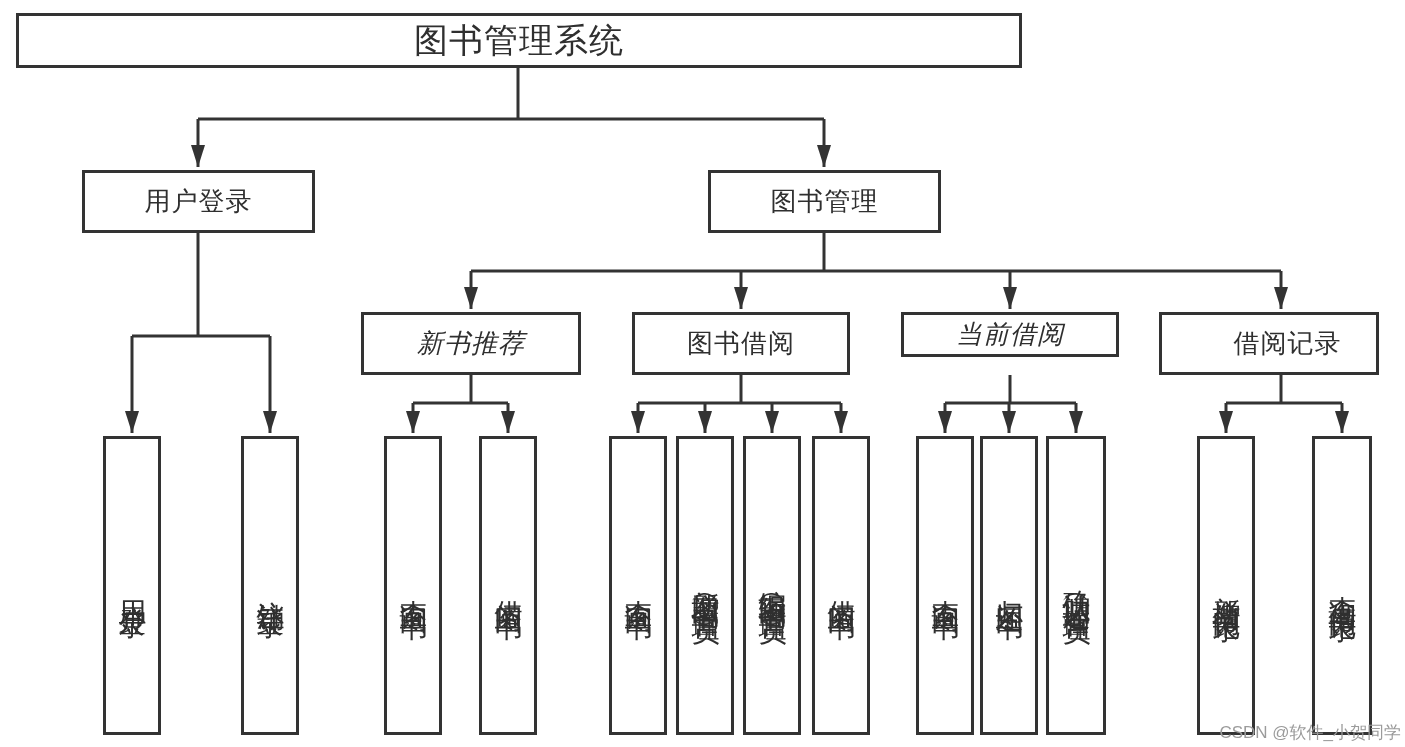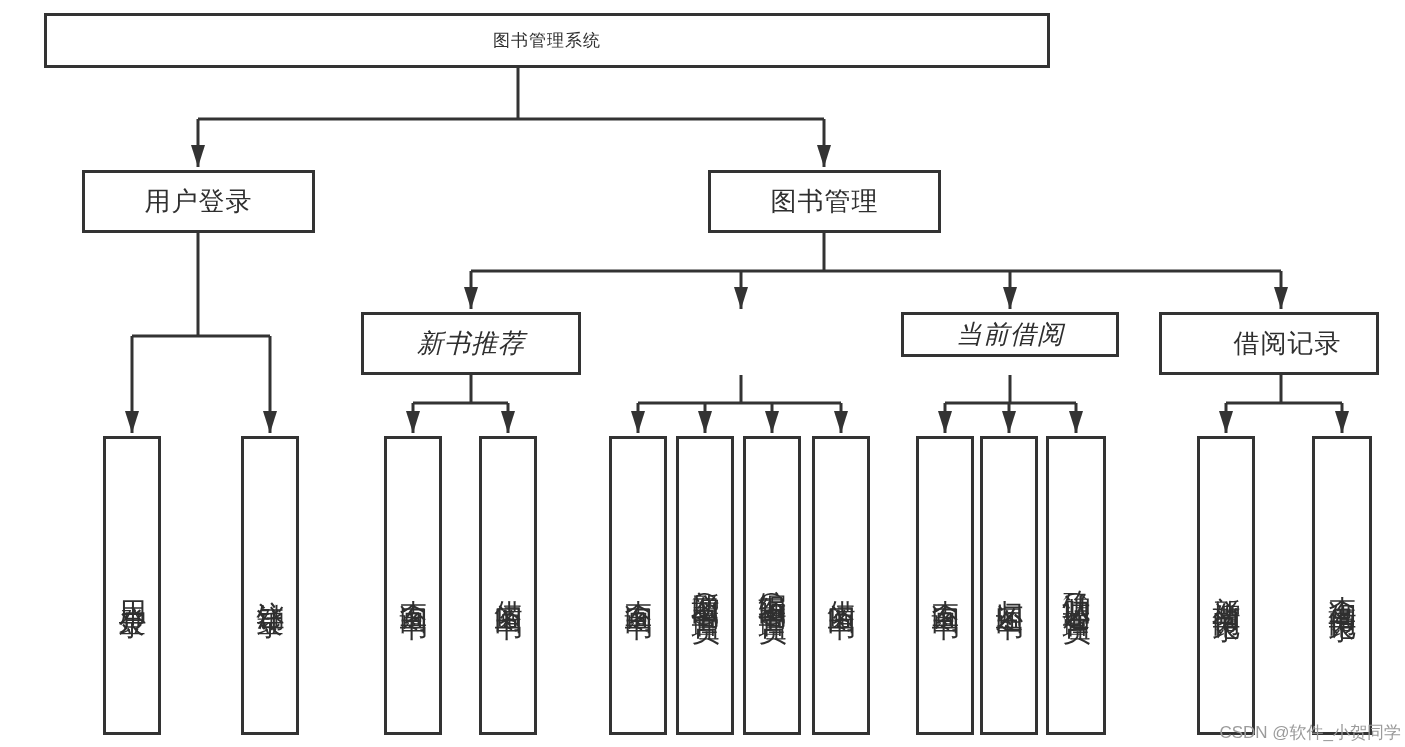--- a/index.html
+++ b/index.html
@@ -25,21 +25,21 @@
     position:absolute;
     box-sizing:border-box;
     border:3px solid var(--line);
     background:var(--box-bg);
     display:flex;
     align-items:center;
     justify-content:center;
     color:var(--text);
   }
   .h-node{font-size:26px;letter-spacing:1px;white-space:nowrap;}
-  .root-node{font-size:17px;margin-left:28px;}
+  .root-node{font-size:34px;}
   .leaf{
     writing-mode:vertical-rl;
     text-orientation:mixed;
     font-size:28px;
     letter-spacing:4px;
     line-height:1;
     justify-content:center;
   }
   .watermark{
     position:absolute;
@@ -103,20 +103,21 @@
     <line x1="1226" y1="403" x2="1226" y2="433" marker-end="url(#arrow)"></line>
     <line x1="1342" y1="403" x2="1342" y2="433" marker-end="url(#arrow)"></line>
   </svg>
 
   <div class="node h-node root-node" style="left:16px;top:13px;width:1006px;height:55px;">图书管理系统</div>
 
   <div class="node h-node" style="left:82px;top:170px;width:233px;height:63px;">用户登录</div>
   <div class="node h-node" style="left:708px;top:170px;width:233px;height:63px;">图书管理</div>
 
   <div class="node h-node" style="left:361px;top:312px;width:220px;height:63px;font-style:italic;">新书推荐</div>
+  <div class="node h-node" style="left:632px;top:312px;width:218px;height:63px;">图书借阅</div>
   <div class="node h-node" style="left:901px;top:312px;width:218px;height:45px;font-style:italic;">当前借阅</div>
   <div class="node h-node" style="left:1159px;top:312px;width:220px;height:63px;padding-left:37px;">借阅记录</div>
 
   <div class="node leaf" style="left:103px;top:436px;width:58px;height:299px;">用户登录</div>
   <div class="node leaf" style="left:241px;top:436px;width:58px;height:299px;">注销登录</div>
 
   <div class="node leaf" style="left:384px;top:436px;width:58px;height:299px;">查询图书</div>
   <div class="node leaf" style="left:479px;top:436px;width:58px;height:299px;">借阅图书</div>
 
   <div class="node leaf" style="left:609px;top:436px;width:58px;height:299px;">查询图书</div>

